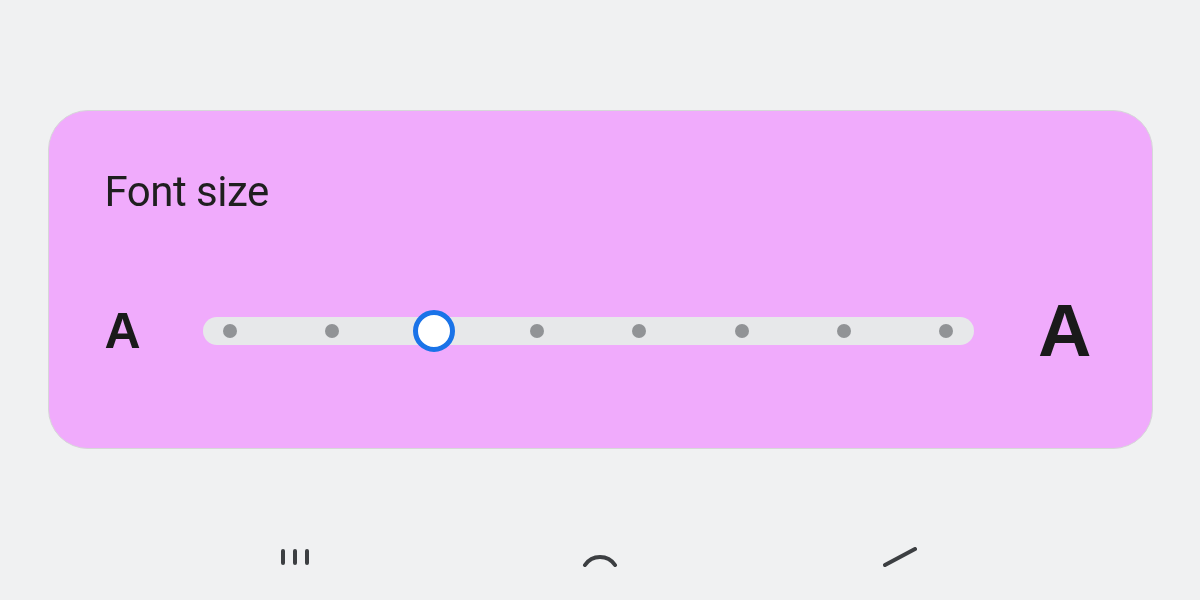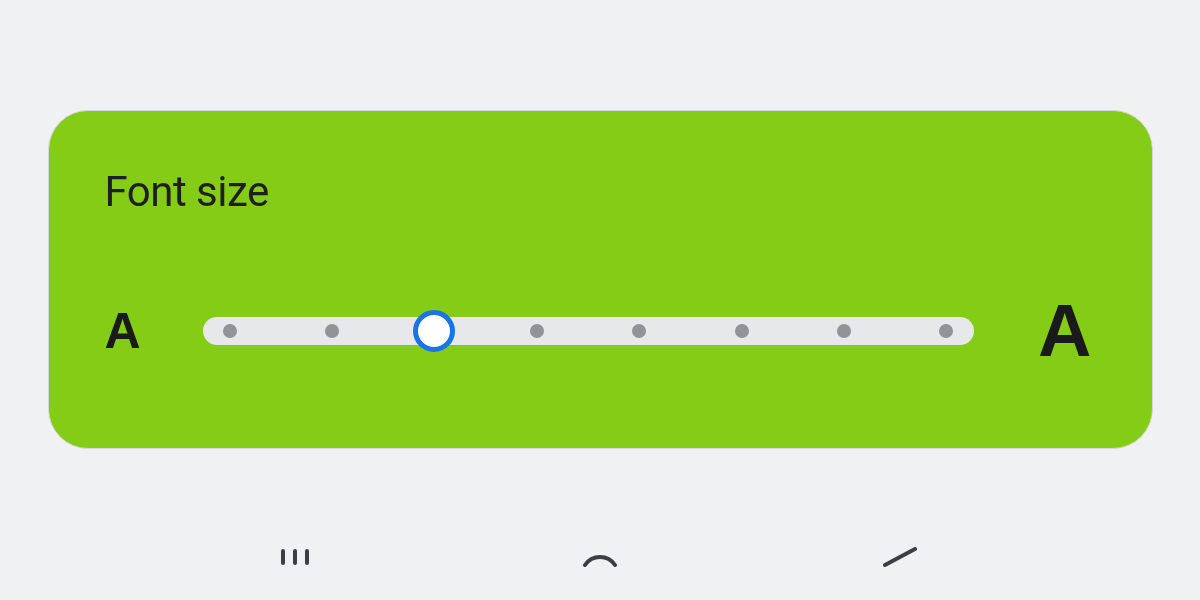--- a/index.html
+++ b/index.html
@@ -14,21 +14,21 @@
       background: #f0f1f2;
       font-family: -apple-system, BlinkMacSystemFont, 'Segoe UI', Roboto, Arial, sans-serif;
       display: flex;
       flex-direction: column;
       align-items: center;
       padding-top: 110px;
       overflow: hidden;
     }
     
     .card {
-      background: #84cc16;
+      background: #f0abfc;
       border: 1px solid #d6d7d8;
       border-radius: 40px;
       width: 1105px;
       padding: 56px 60px 80px 56px;
     }
     
     .title {
       font-size: 42px;
       color: #1f1f1f;
       font-weight: 400;

